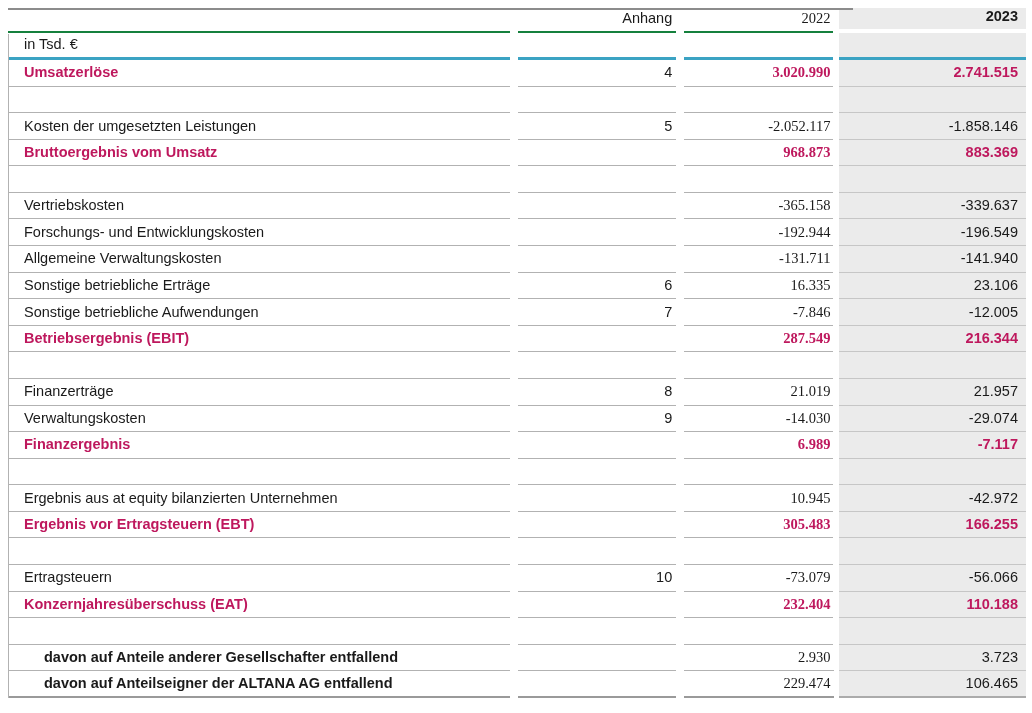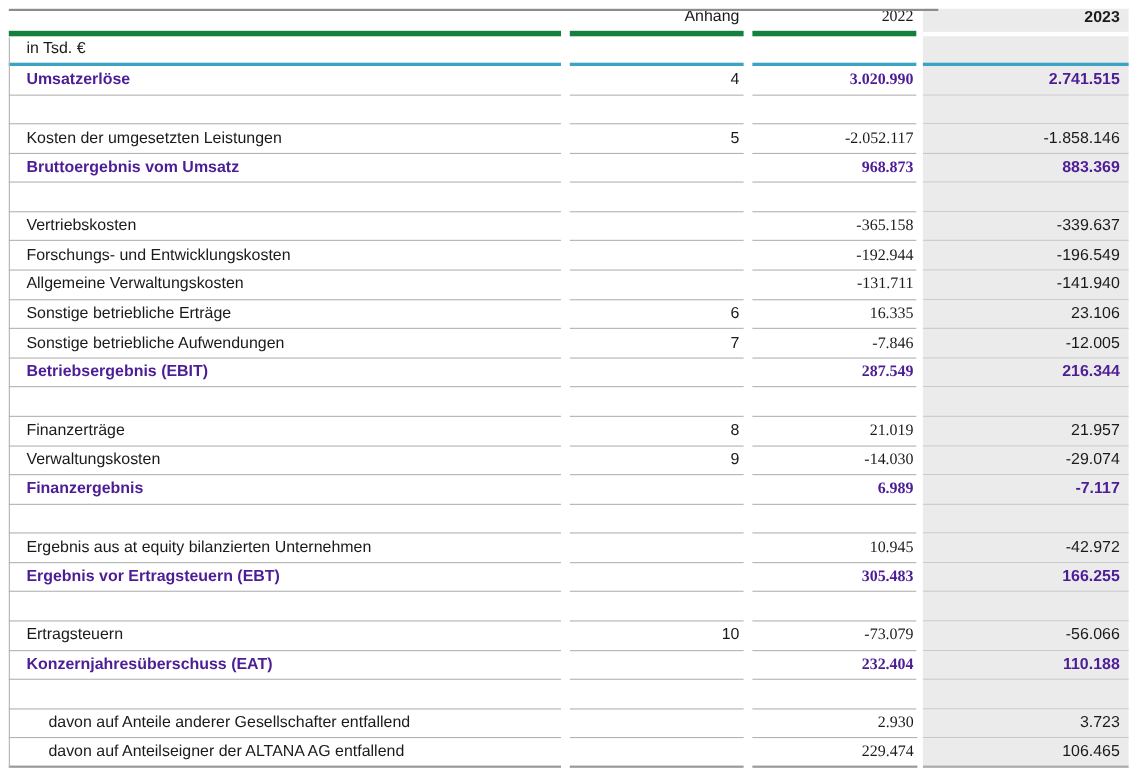--- a/index.html
+++ b/index.html
@@ -30,30 +30,30 @@
   .gap{width:8px;}
   .gap.g2{width:6px;}
   .c-anhang{width:162px;justify-content:flex-end;padding-right:4px;}
   .c-2022{width:153px;justify-content:flex-end;padding-right:3px;font-family:Liberation Serif, serif;}
   .c-2023{
     width:191px;justify-content:flex-end;padding-right:8px;
     background:var(--gray-col);border-bottom-color:var(--line-2023);
   }
 
   .header-row{height:25px;}
-  .header-row .cell{border-bottom:5px solid #15803d;}
+  .header-row .cell{border-bottom:2px solid #15803d;}
   .header-row .c-2023{border-bottom:4px solid #ffffff;font-weight:700;}
 
   .unit-row{height:27px;}
   .unit-row .cell{border-bottom:3px solid var(--teal);}
 
   .row.bold .c-label,
   .row.bold .c-2022,
-  .row.bold .c-2023{font-weight:700;color:#4c1d95;}
-  .row.indent .c-label{padding-left:36px;}
+  .row.bold .c-2023{font-weight:700;color:#be185d;}
+  .row.indent .c-label{padding-left:36px;font-weight:bold;}
 
   .table-body .row:last-child .cell{border-bottom-width:2px;border-bottom-color:#9a9a9a;}
   .table-body .row:last-child .c-2023{border-bottom-color:#ababab;}
 </style>
 </head>
 <body>
 
 <div class="table-wrap">
   <div class="top-rule"></div>
   <div class="left-border"></div>

